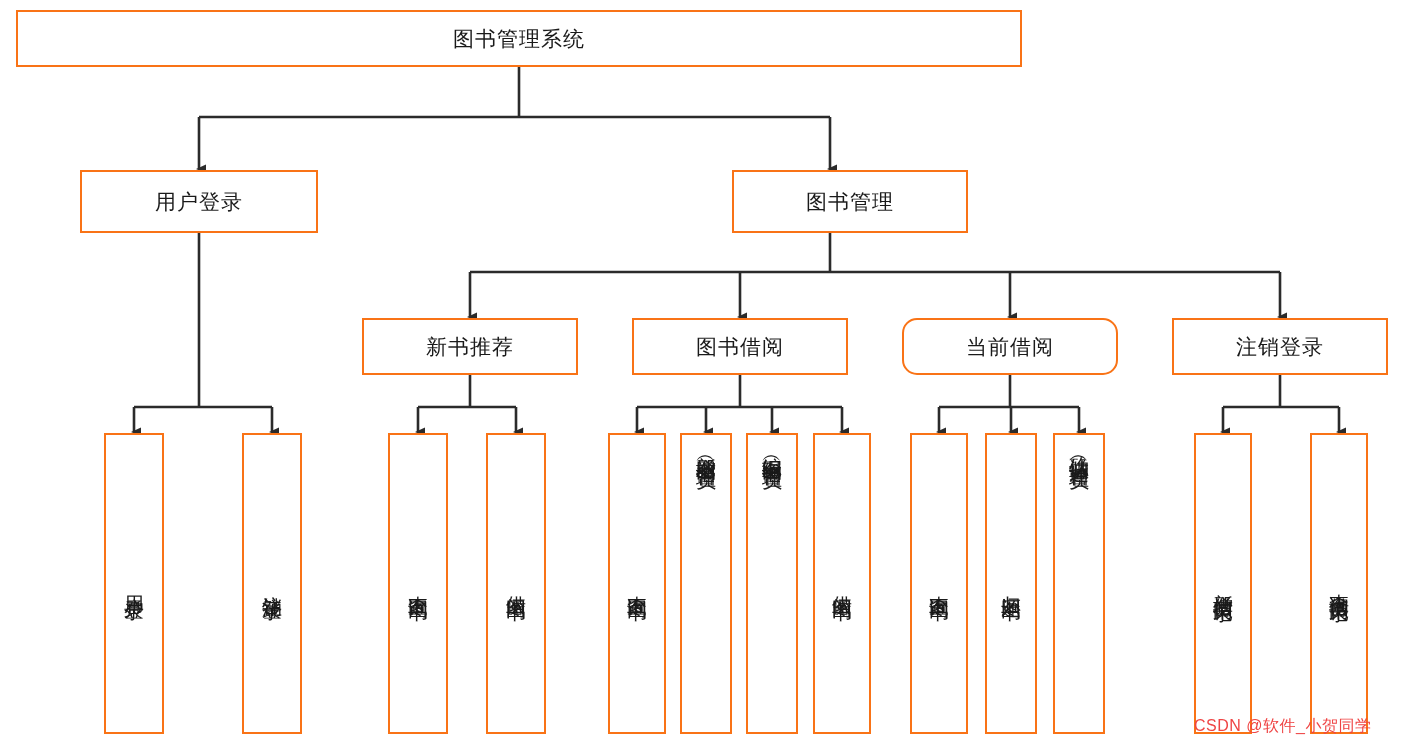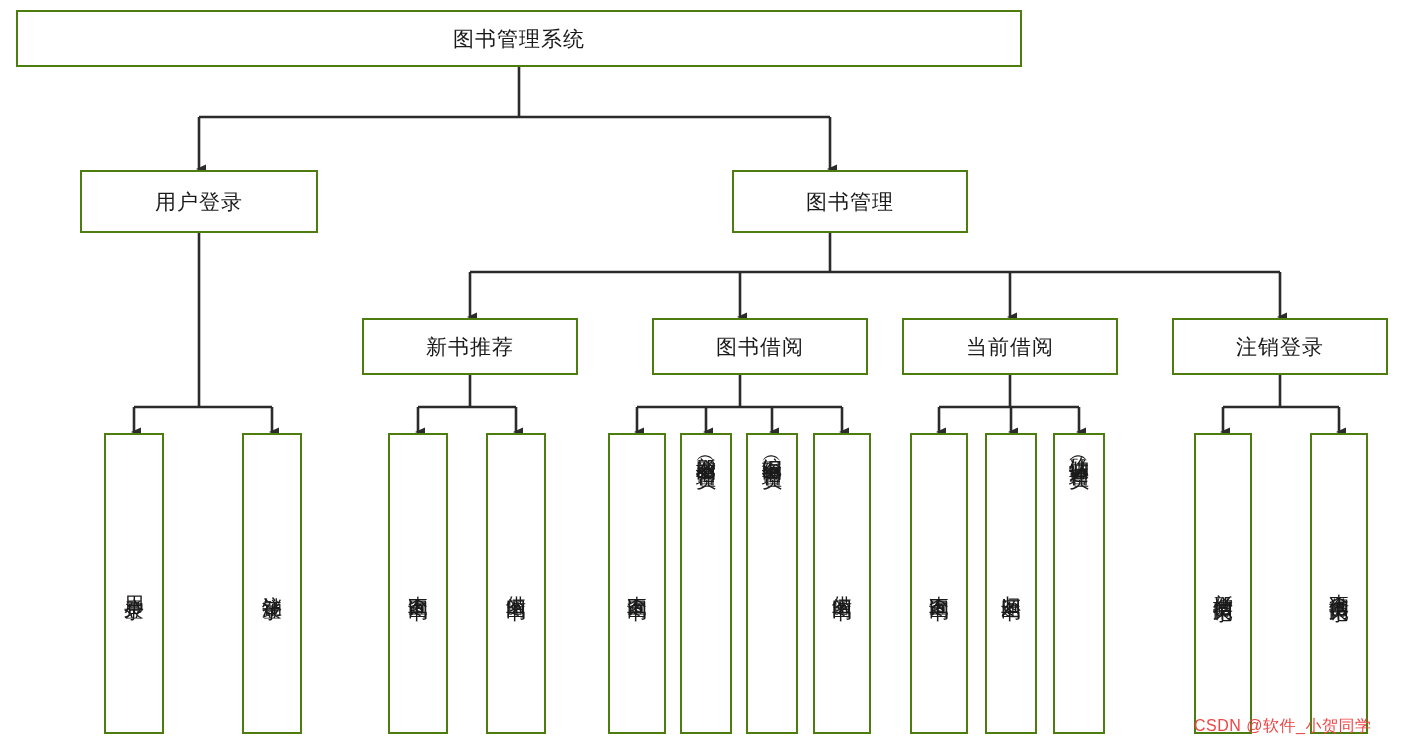--- a/index.html
+++ b/index.html
@@ -18,21 +18,21 @@
     overflow: hidden;
   }
   #diagram-svg {
     position: absolute;
     left: 0;
     top: 0;
   }
   .node-box {
     position: absolute;
     box-sizing: border-box;
-    border: 2px solid #4d7c0f;
+    border: 2px solid #f97316;
     background: #ffffff;
     display: flex;
     align-items: center;
     justify-content: center;
     overflow: hidden;
   }
   .node-box.horizontal {
     font-size: 21px;
     line-height: 1.2;
     color: #1a1a1a;
@@ -131,36 +131,36 @@
       </div>
       <div class="node-box horizontal" style="left: 362px; top: 318px; width: 216px; height: 57px;">
         <span>新书推荐</span>
       </div>
       <div class="node-box vertical centered" style="left: 388px; top: 433px; width: 60px; height: 301px;">
         <span class="vtext">查询图书</span>
       </div>
       <div class="node-box vertical centered" style="left: 486px; top: 433px; width: 60px; height: 301px;">
         <span class="vtext">借阅图书</span>
       </div>
-      <div class="node-box horizontal" style="left: 652px; top: 318px; width: 216px; height: 57px;">
+      <div class="node-box horizontal" style="left: 632px; top: 318px; width: 216px; height: 57px;">
         <span>图书借阅</span>
       </div>
       <div class="node-box vertical centered" style="left: 608px; top: 433px; width: 58px; height: 301px;">
         <span class="vtext">查询图书</span>
       </div>
       <div class="node-box vertical" style="left: 680px; top: 433px; width: 52px; height: 301px;">
         <span class="vtext">新增图书（管理员）</span>
       </div>
       <div class="node-box vertical" style="left: 746px; top: 433px; width: 52px; height: 301px;">
         <span class="vtext">编辑图书（管理员）</span>
       </div>
       <div class="node-box vertical centered" style="left: 813px; top: 433px; width: 58px; height: 301px;">
         <span class="vtext">借阅图书</span>
       </div>
-      <div class="node-box horizontal" style="left: 902px; top: 318px; width: 216px; height: 57px;">
+      <div class="node-box horizontal" style="left: 902px; top: 318px; width: 216px; height: 57px; border-radius: 15px;">
         <span>当前借阅</span>
       </div>
       <div class="node-box vertical centered" style="left: 910px; top: 433px; width: 58px; height: 301px;">
         <span class="vtext">查询图书</span>
       </div>
       <div class="node-box vertical centered" style="left: 985px; top: 433px; width: 52px; height: 301px;">
         <span class="vtext">归还图书</span>
       </div>
       <div class="node-box vertical" style="left: 1053px; top: 433px; width: 52px; height: 301px;">
         <span class="vtext">确认归还（管理员）</span>

